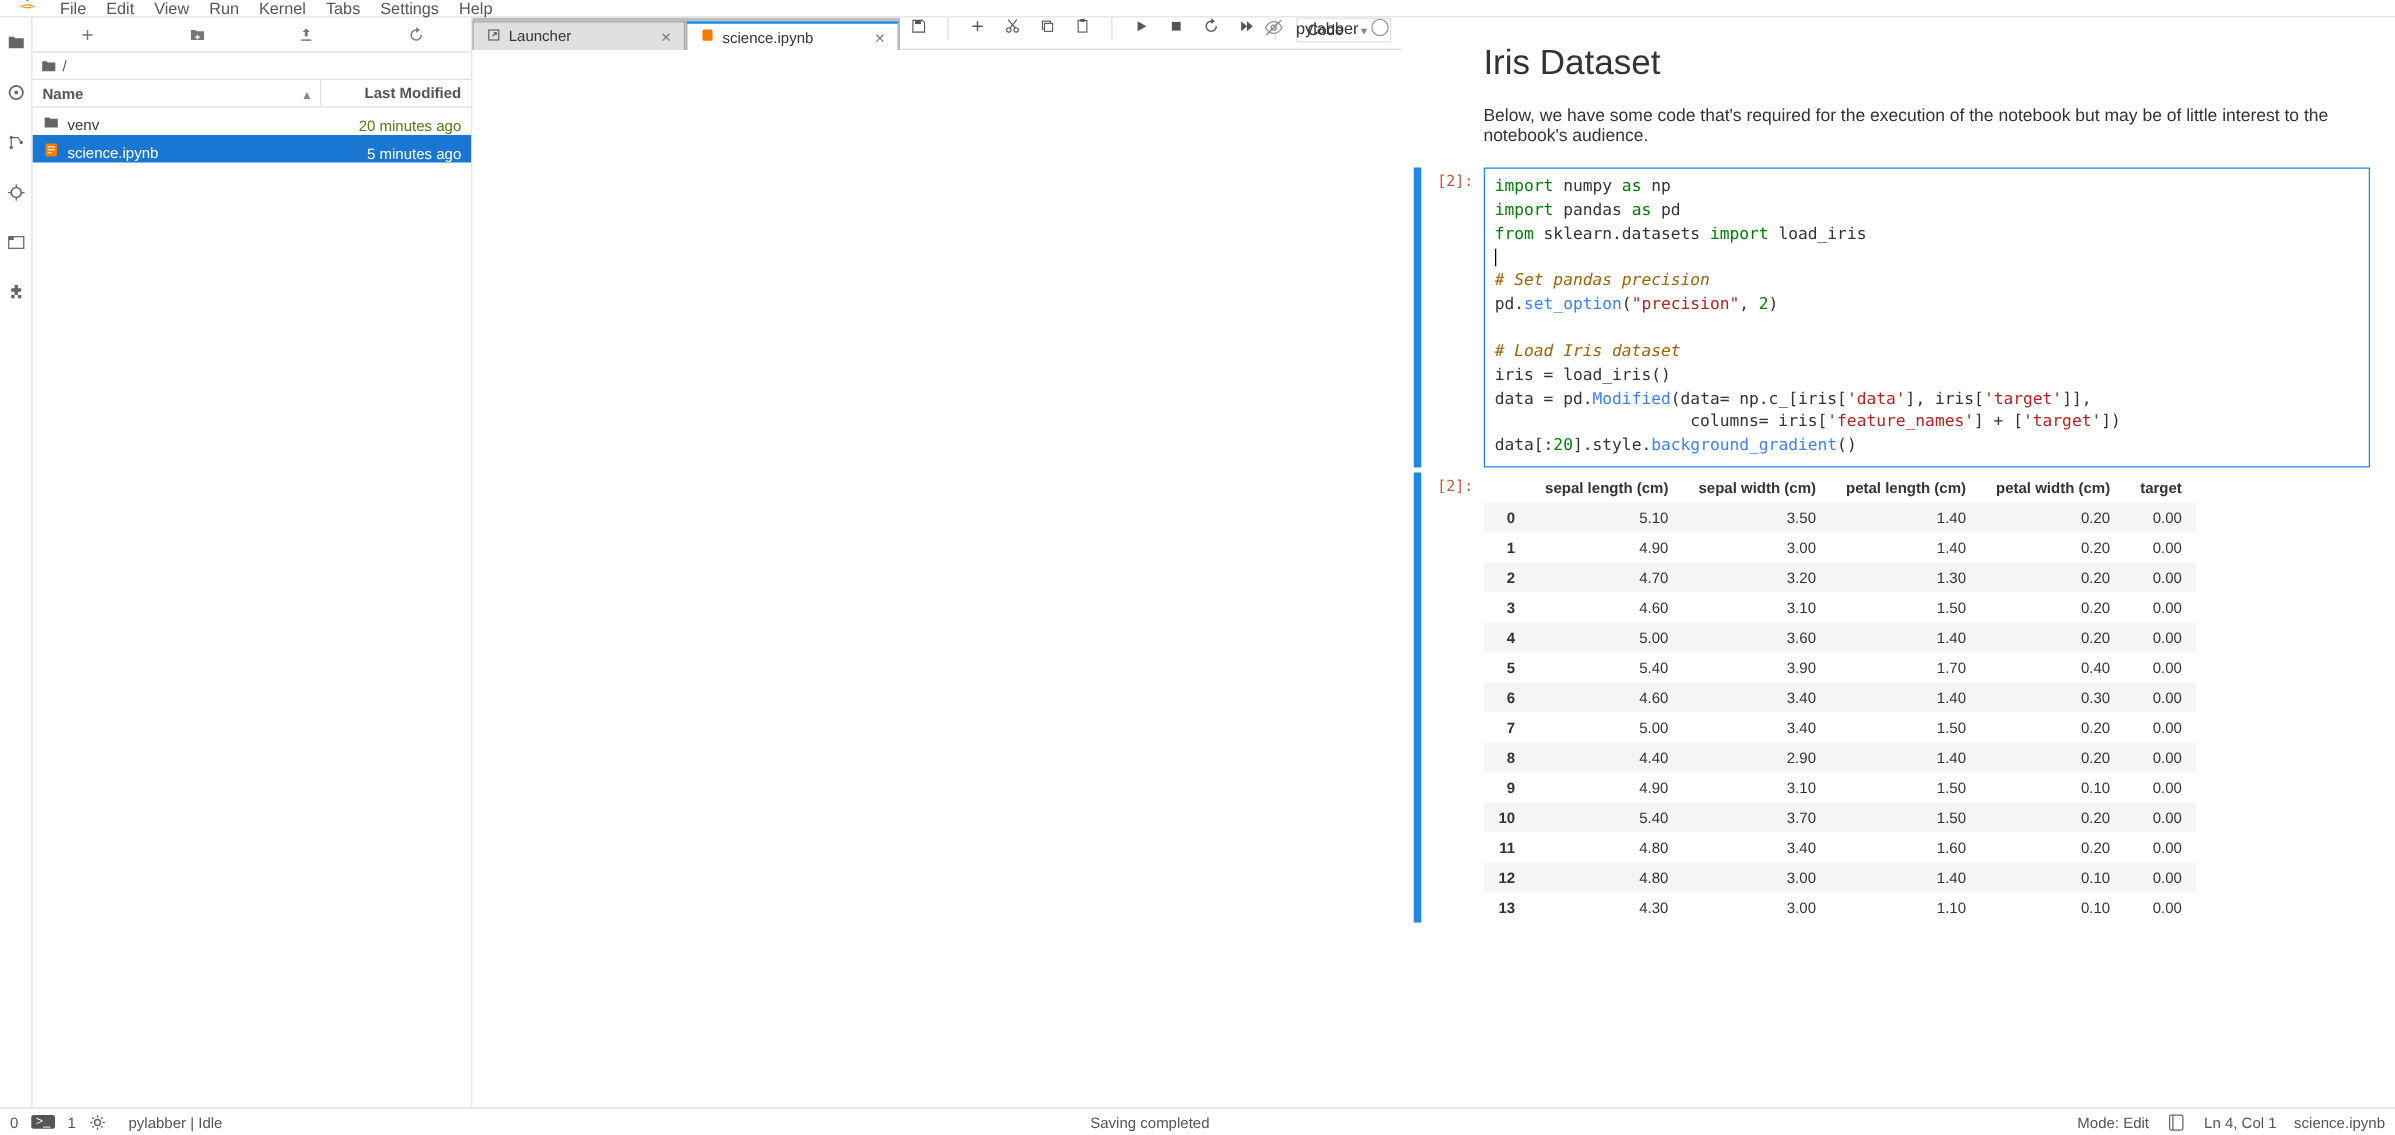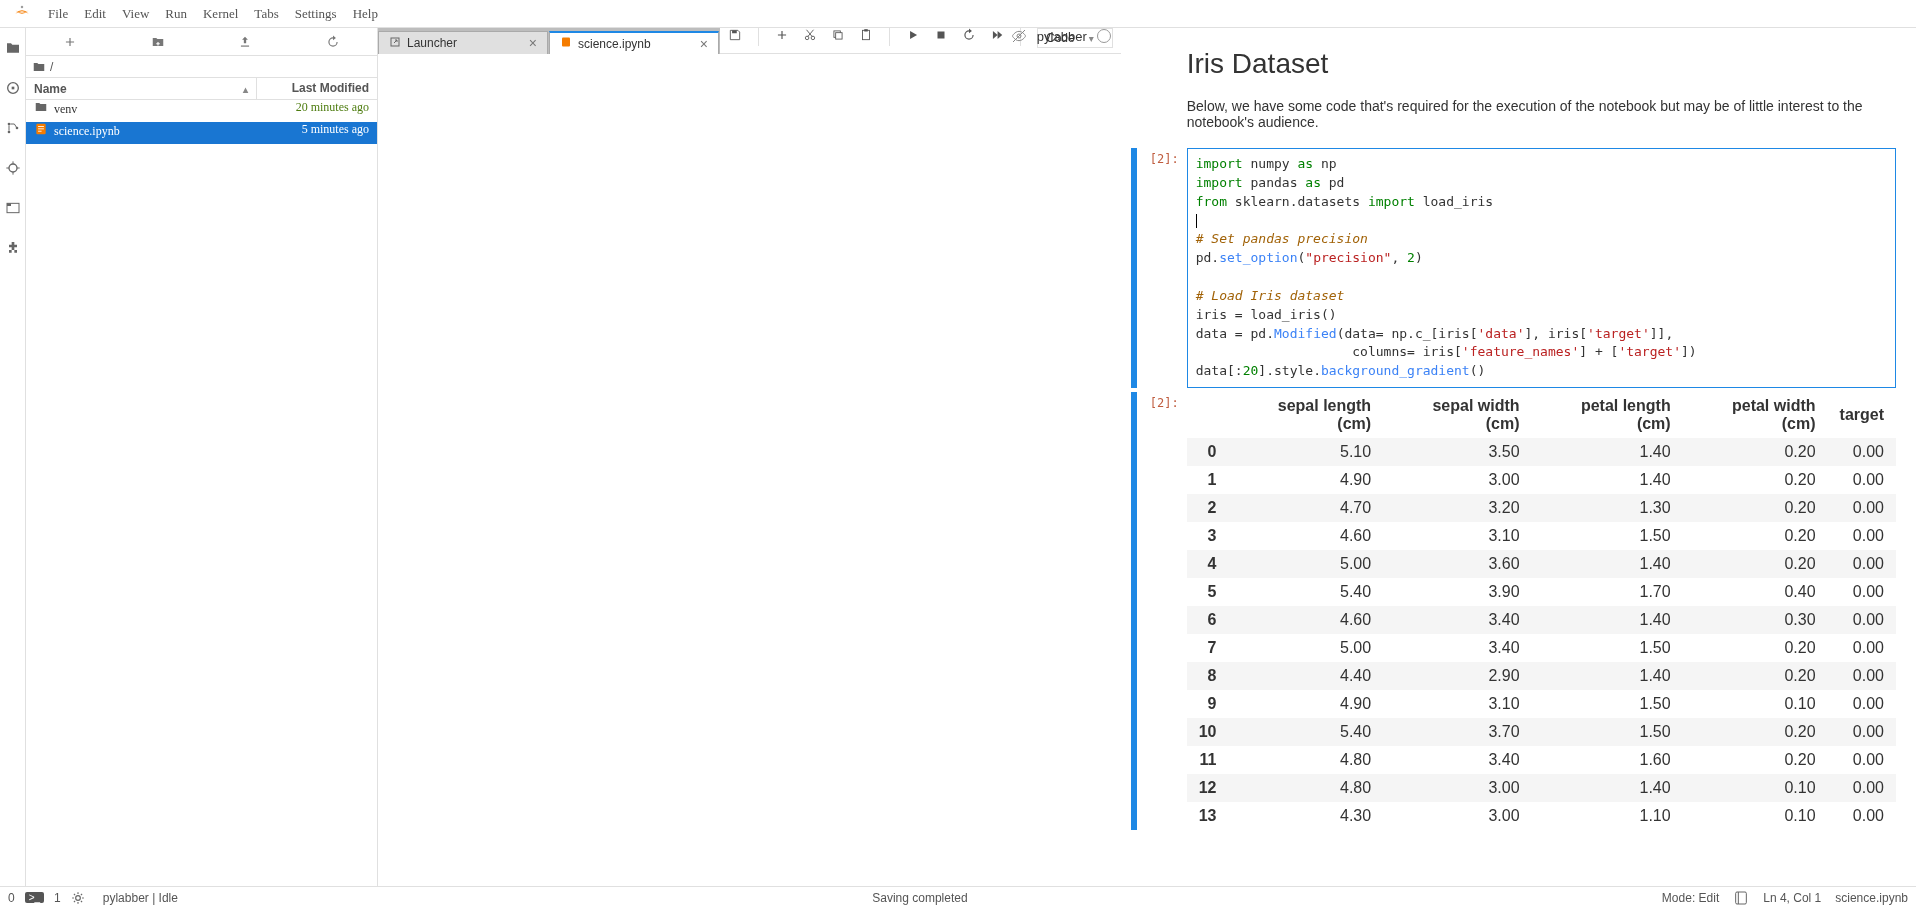--- a/index.html
+++ b/index.html
@@ -1,38 +1,38 @@
 <!DOCTYPE html>
 <html><head>
 <meta charset="utf-8">
 <style>
 * { box-sizing: border-box; margin: 0; padding: 0; }
 body { font-family: -apple-system, BlinkMacSystemFont, "Segoe UI", Helvetica, Arial, sans-serif; font-size: 13px; color: #333; overflow: hidden; }
 .app { display: flex; flex-direction: column; height: 908px; width: 1916px; }
 
 
-.menubar { display: flex; align-items: center; height: 28px; border-bottom: 1px solid #e0e0e0; padding: 0 4px; font-family: Liberation Serif, serif; }
+.menubar { display: flex; align-items: center; height: 14px; border-bottom: 1px solid #e0e0e0; padding: 0 4px; }
 .logo { width: 20px; height: 20px; margin: 0 8px; }
 .menubar .menu-item { padding: 4px 8px; cursor: pointer; font-size: 13px; color: #555; }
 
 
 .main { flex: 1; display: flex; overflow: hidden; }
 .activity-bar { width: 26px; background: #fff; border-right: 1px solid #e0e0e0; display: flex; flex-direction: column; align-items: center; padding-top: 12px; gap: 24px; }
 .activity-bar .ab-icon { width: 16px; height: 16px; cursor: pointer; fill: #666; }
 
 
 .file-panel { width: 352px; border-right: 1px solid #e0e0e0; display: flex; flex-direction: column; }
 .file-toolbar { display: flex; justify-content: space-around; align-items: center; height: 28px; border-bottom: 1px solid #e0e0e0; }
 .file-toolbar .ft-icon { width: 14px; height: 14px; cursor: pointer; fill: #777; }
 .breadcrumb { display: flex; align-items: center; height: 22px; border-bottom: 1px solid #e0e0e0; padding: 0 6px; gap: 4px; font-size: 12px; color: #555; }
 .file-header { display: flex; height: 22px; border-bottom: 1px solid #e0e0e0; background: #fff; font-size: 12px; color: #555; font-weight: bold; }
 .file-header .col-name { flex: 1; padding: 3px 8px; border-right: 1px solid #e0e0e0; display:flex; align-items:center; justify-content:space-between;}
 .file-header .col-mod { width: 120px; padding: 3px 8px; text-align: right; }
 .file-list { flex: 1; overflow: auto; }
-.file-row { display: flex; align-items: flex-start; height: 22px; padding: 0 8px; font-size: 12px; cursor: pointer; font-family: Liberation Serif, serif; }
+.file-row { display: flex; align-items: flex-end; height: 22px; padding: 0 8px; font-size: 12px; cursor: pointer; }
 .file-row .fname { flex: 1; display: flex; align-items: center; gap: 6px; }
 .file-row .fmod { width: 110px; text-align: right; color: #4d7c0f; }
 .file-row.selected { background: #1976d2; color: #fff; }
 .file-row.selected .fmod { color: #fff; }
 .mini-icon { width: 14px; height: 14px; display: inline-block; }
 
 
 .work { flex: 1; display: flex; flex-direction: row; background: #fff; }
 .tabbar { height: 26px; background: #bdbdbd; display: flex; align-items: flex-end; }
 .tab { height: 23px; background: #e0e0e0; border: 1px solid #aaa; border-bottom: none; padding: 0 10px; display: flex; align-items: center; gap: 8px; font-size: 12px; color: #333; margin-right: 1px; cursor: pointer; min-width: 170px; justify-content: space-between;}
@@ -69,21 +69,21 @@
 .nbcell.output .gutter { background: #1e88e5; }
 
 
 .kw { color: #008000; font-weight: normal; }
 .cm { color: #a16207; font-style: italic; }
 .fn { color: #3b82f6; }
 .str { color: #ba2121; }
 .num { color: #008000; }
 
 
-.out-table { border-collapse: collapse; font-size: 16px; }
+.out-table { border-collapse: collapse; font-size: 12px; }
 .out-table th, .out-table td { padding: 5px 12px; text-align: right; }
 .out-table th { font-weight: bold; color: #333; }
 .out-table .rowhead { font-weight: bold; text-align: right; }
 .out-table tbody tr:nth-child(odd) { background: #f5f5f5; }
 .out-table tbody tr:nth-child(even) { background: #fff; }
 
 
 .statusbar { height: 22px; border-top: 1px solid #e0e0e0; display: flex; align-items: center; padding: 0 8px; font-size: 12px; color: #555; }
 .statusbar .sb-left { display: flex; align-items: center; gap: 10px; }
 .statusbar .sb-center { flex: 1; text-align: center; }

